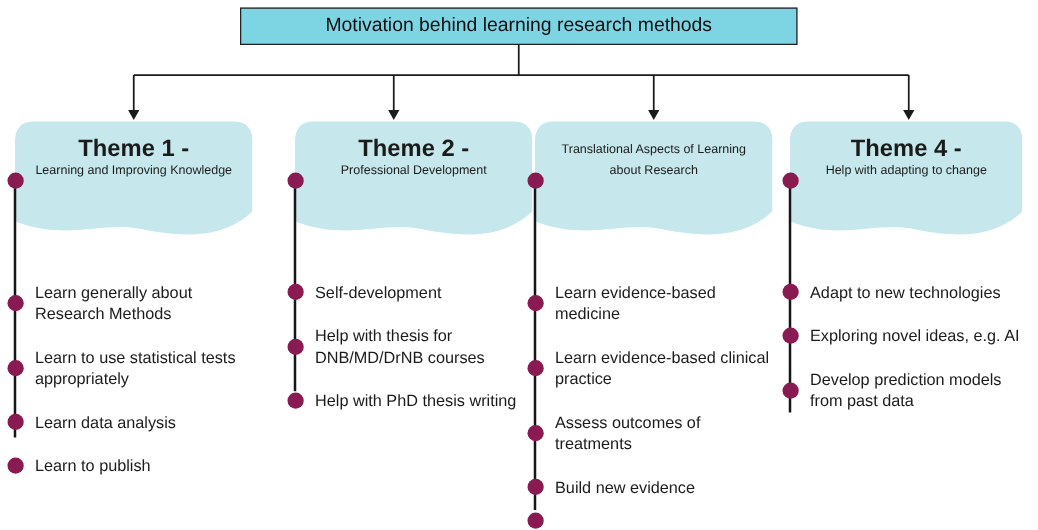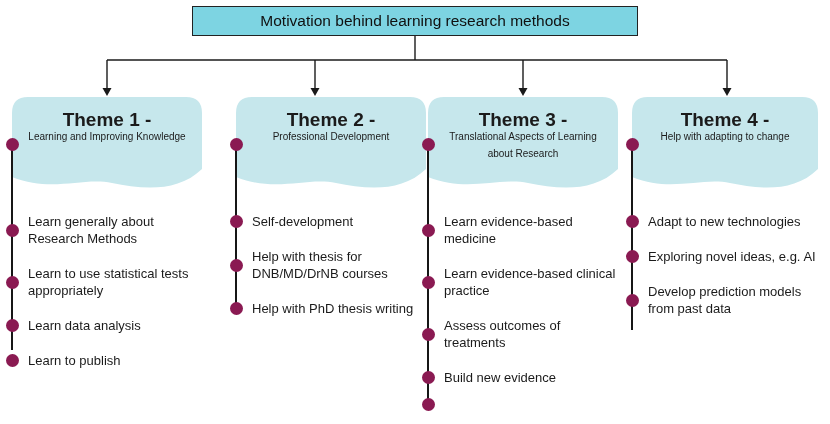--- a/index.html
+++ b/index.html
@@ -42,21 +42,21 @@
 
   .timeline {
     position:absolute; left:-1px; top:48px; width:2px;
     background:#161616; z-index:1;
   }
   .col1 .timeline { height:205px; }
   .col2 .timeline { height:168px; }
   .col3 .timeline { height:263px; }
   .col4 .timeline { height:185px; }
 
-  .items { position:relative; margin-top:16px; }
+  .items { position:relative; margin-top:28px; }
   .item {
     position:relative; padding-left:16px; margin-bottom:18px;
     font-size:13px; line-height:17px;
   }
   .item .bullet { left:-6.5px; top:50%; margin-top:-6.5px; }
 </style>
 </head>
 <body>
 
 <div class="canvas">
@@ -139,21 +139,20 @@
       </div>
     </div>
   </div>
 
   <div class="column col3">
     <div class="card">
       <svg class="card-shape" viewBox="0 0 190 105" preserveAspectRatio="none">
         <path d="M16,0 H174 Q190,0 190,16 V72 C165,96 130,92 100,86 C70,80 40,96 0,80 V16 Q0,0 16,0 Z" fill="#c6e7ec"></path>
       </svg>
       <div class="card-text">
-        <div class="card-title">Theme 3 -</div>
         <div class="card-subtitle">Translational Aspects of Learning about Research</div>
       </div>
       <span class="bullet card-bullet"></span>
     </div>
     <div class="timeline"></div>
     <div class="items">
       <div class="item">
         <span class="bullet"></span>
         <span>Learn evidence-based medicine</span>
       </div>

